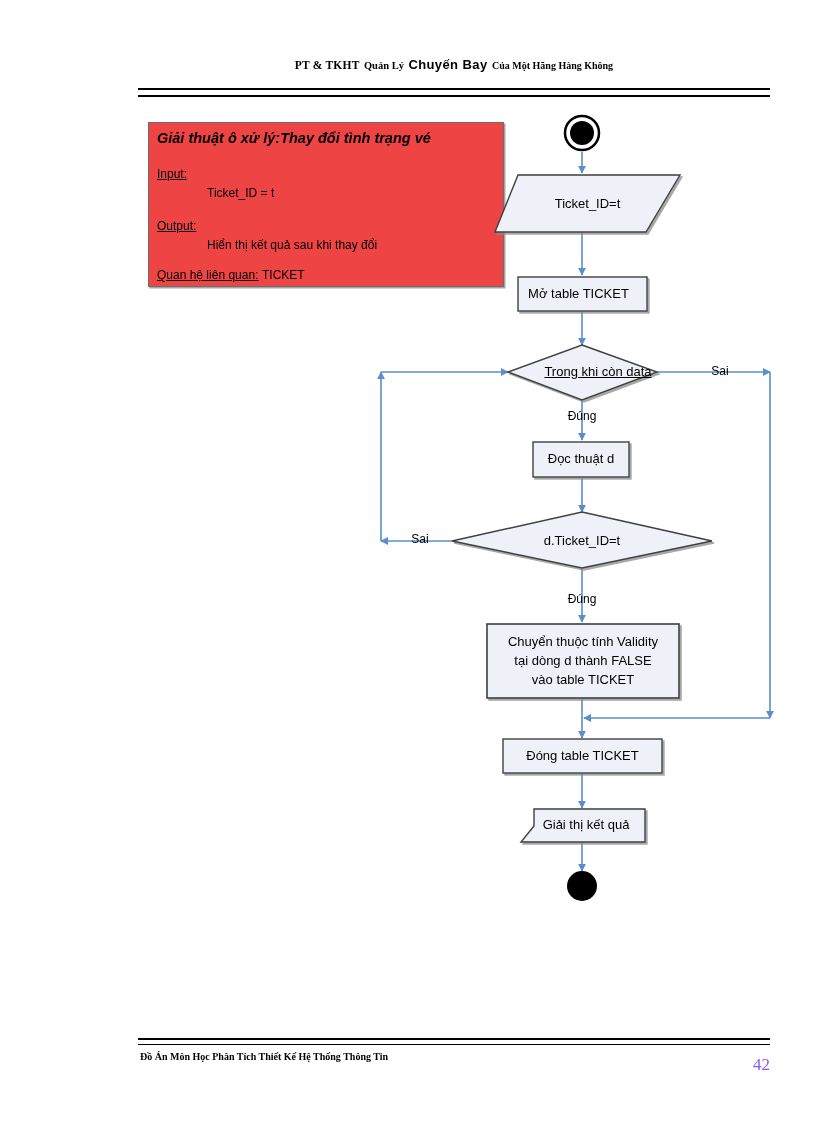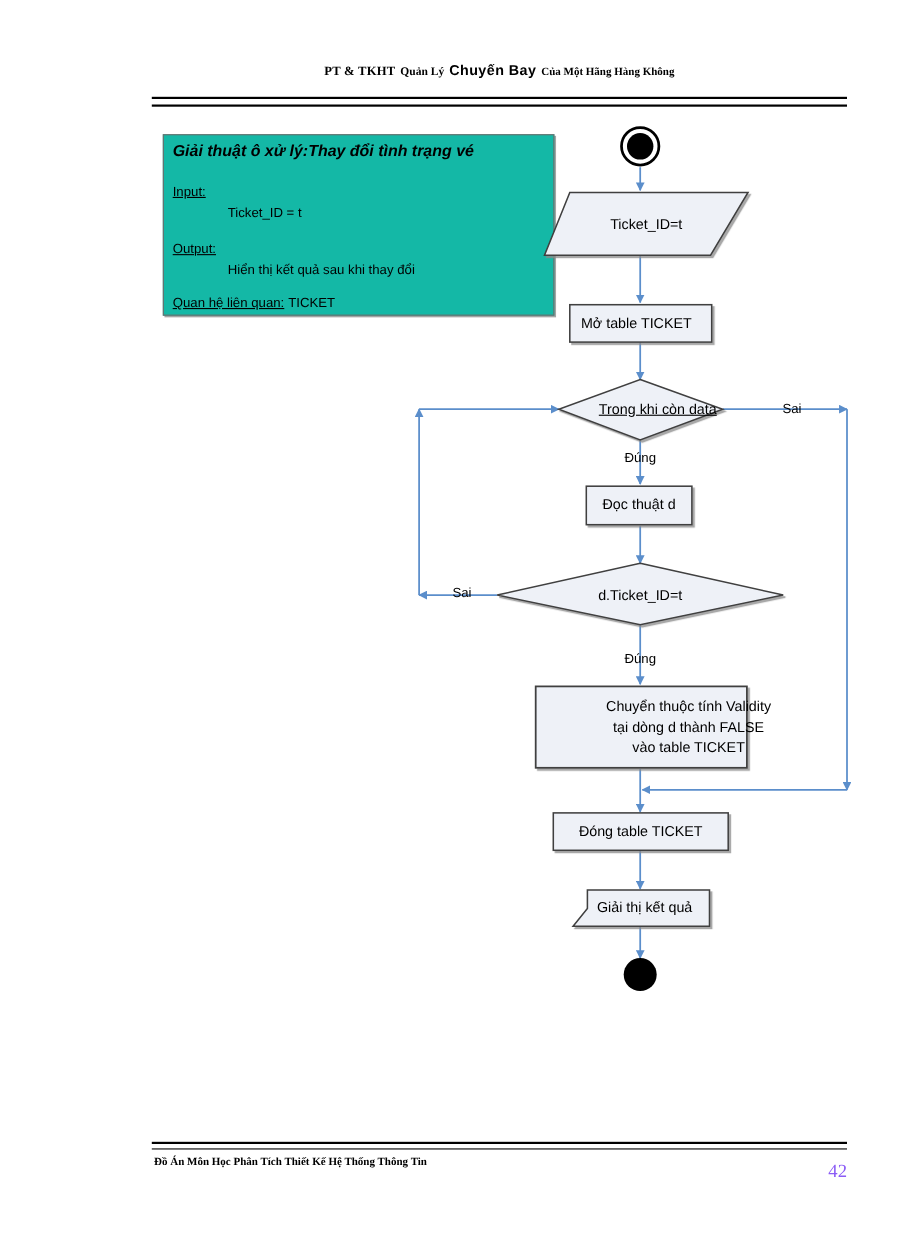--- a/index.html
+++ b/index.html
@@ -94,21 +94,21 @@
   }
 
   
   .info-box {
     position: absolute;
     left: 148px;
     top: 122px;
     width: 356px;
     height: 165px;
     border: 1px solid #6d6d6d;
-    background: #14b8a6;
+    background: #ef4444;
     box-sizing: border-box;
     box-shadow: 1.5px 1.5px 0 rgba(90,90,90,0.55);
   }
   .info-title {
     position: absolute;
     left: 8px;
     top: 7px;
     font-size: 14.5px;
     font-weight: bold;
     font-style: italic;
@@ -148,21 +148,21 @@
   .flow svg { display: block; }
 
   .node-text {
     position: absolute;
     text-align: center;
     font-size: 13px;
     color: #000;
     white-space: nowrap;
     line-height: 16px;
   }
-  .node-text.multi { white-space: normal; padding-left: 43px; }
+  .node-text.multi { white-space: normal; }
 
   .edge-label {
     position: absolute;
     font-size: 12px;
     color: #000;
     white-space: nowrap;
     text-align: center;
   }
 </style>
 </head>

